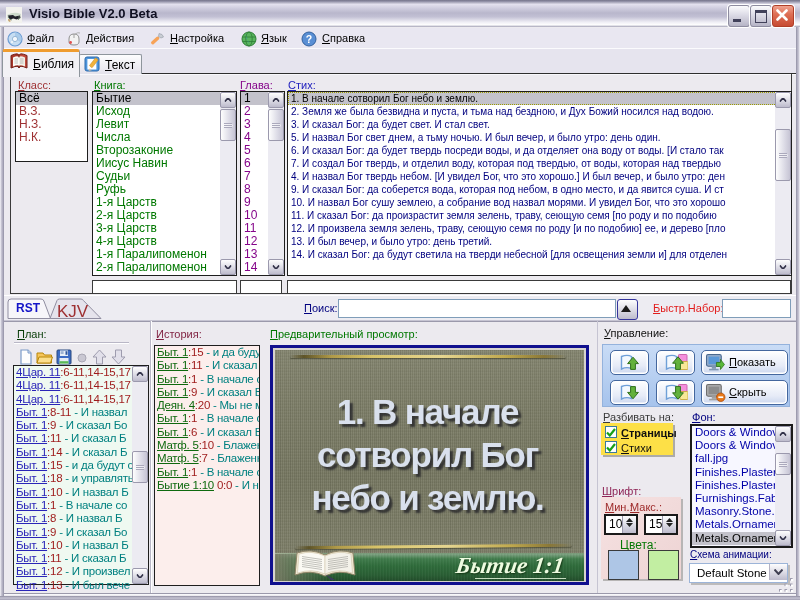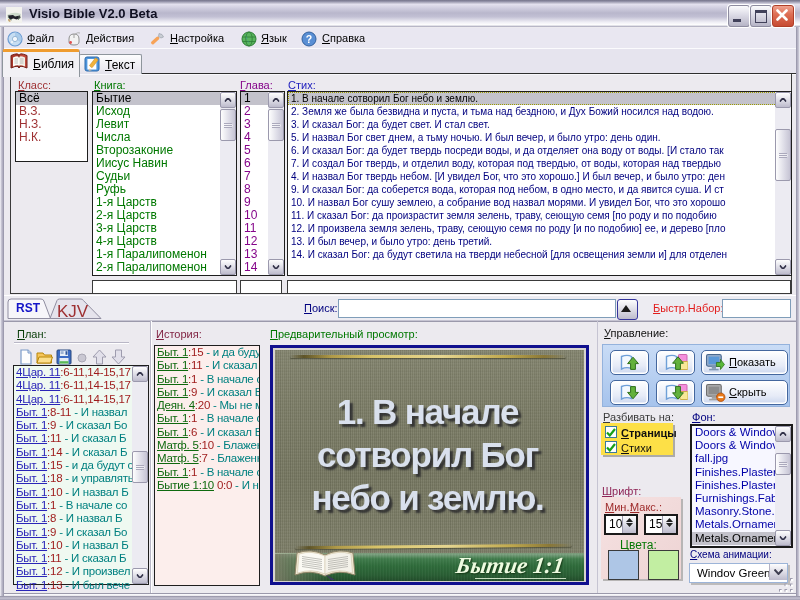--- a/index.html
+++ b/index.html
@@ -501,21 +501,21 @@
             <path d="M3.5 4 L7 0 H0 Z" fill="#222"></path>
           </svg>
         </span>
       </div>
   <div class="a" style="left:19px;top:41px;font-size:12px;color:#067806"><span class="ul1">Ц</span>вета:</div>
   <div class="a" style="left:7px;top:53px;width:29px;height:28px;background:#AEC6E6;border:1px solid #3A3A3A"></div>
   <div class="a" style="left:47px;top:53px;width:29px;height:28px;background:#C2EEA2;border:1px solid #3A3A3A"></div>
  </div>
  <div class="a lbl nav" style="left:690px;top:549px;font-size:10px"><b>С</b>хема анимации:</div>
  <div class="a" style="left:689px;top:563px;width:97px;height:18px;background:#fff;border:1px solid #9CB4D8;box-shadow:2px 2px 0 rgba(120,118,110,.4)">
-  <div class="a" style="left:7px;top:3px;font-size:11.5px;color:#000">Windov Green</div>
+  <div class="a" style="left:7px;top:3px;font-size:11.5px;color:#000">Default Stone</div>
   <div class="a" style="right:0;top:0;width:17px;height:16px;background:linear-gradient(180deg,#FDFDFE,#D8D7E2 60%,#BDBBCC);border-left:1px solid #B5B3C4">
         <svg style="position:absolute;left:4px;top:5px;width:9px;height:6px" viewBox="0 0 9 6">
           <path d="M0.5 0.5 L4.5 5 L8.5 0.5" fill="none" stroke="#3F3F52" stroke-width="2"></path>
         </svg>
       </div>
  </div>
 
  <svg class="a" style="left:779px;top:578px;width:15px;height:15px" viewBox="0 0 15 15">
       <g fill="#9E9CAE">
         <rect x="11" y="11" width="2.6" height="2.6"></rect>

